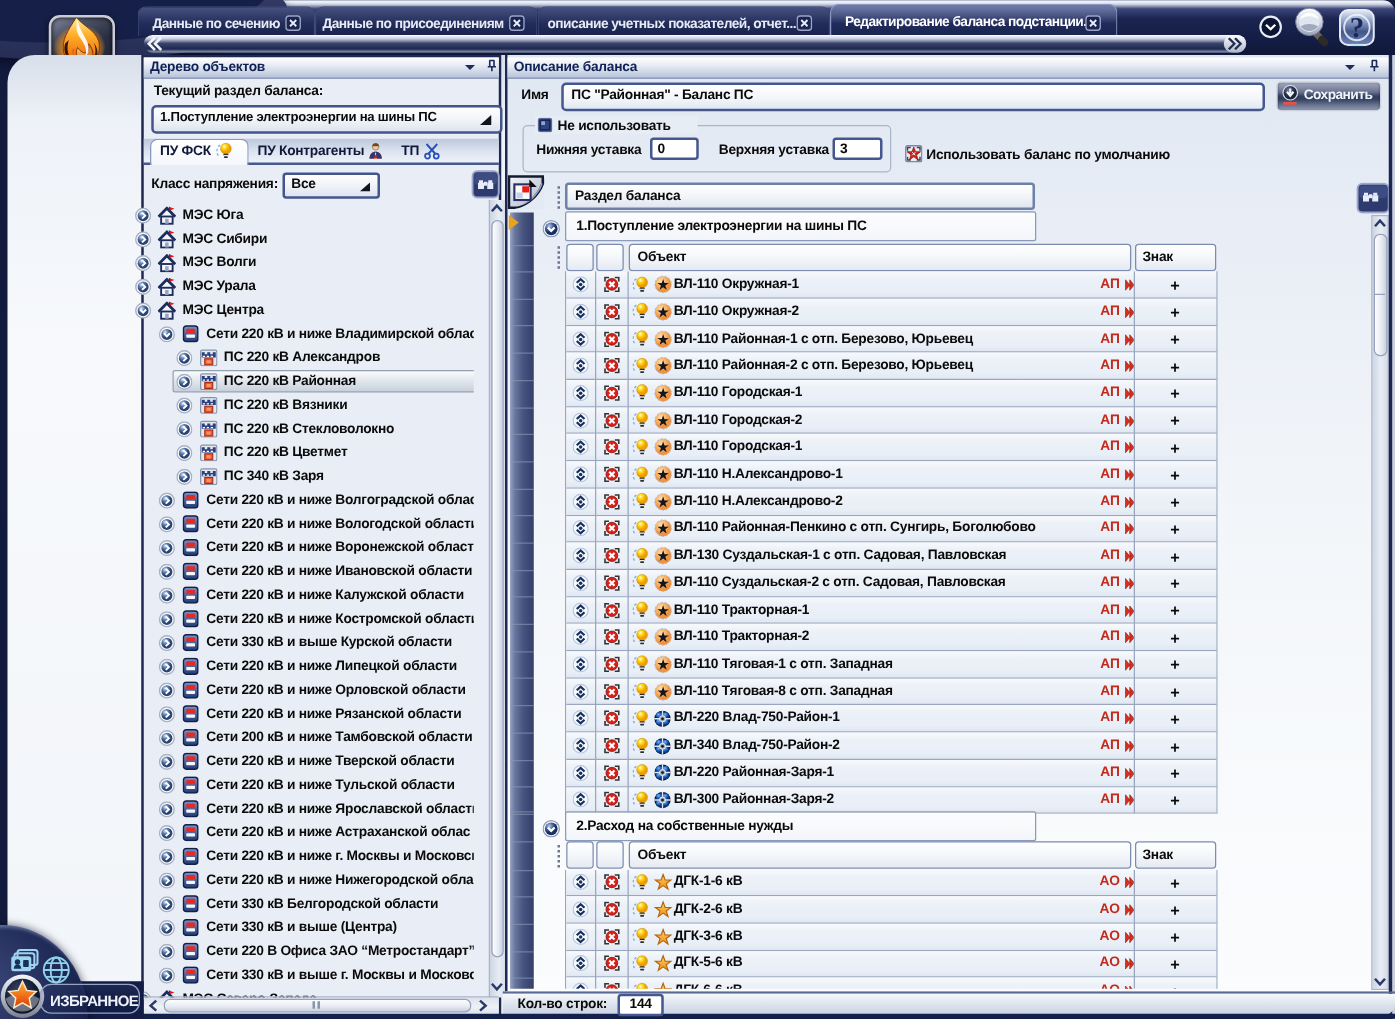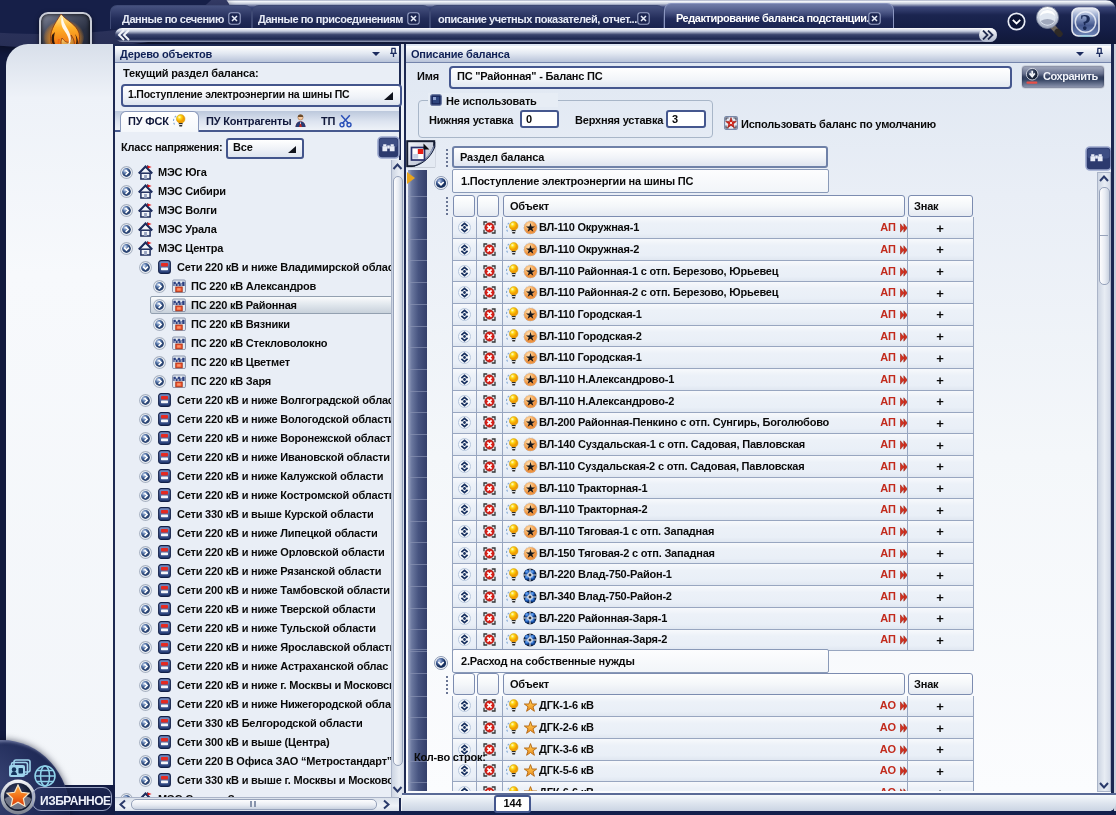--- a/index.html
+++ b/index.html
@@ -150,21 +150,21 @@
 <div class="ab" style="left:226px;top:138px;width:74px;height:17px;border-radius:3px;background:linear-gradient(180deg,#ffffff 0,#eef1f7 55%,#dde4ef 100%);border:2px solid #43558c"></div>
 <span class="tx" style="left:233px;top:141px">Все</span>
 <div class="ab" style="left:288px;top:146px;width:0;height:0;border-left:8px solid transparent;border-bottom:7px solid #10131c"></div>
 <svg class="ab" style="left:377px;top:136px" width="23" height="23" viewBox="0 0 23 23">
     <rect x="1" y="1" width="21" height="21" rx="4" fill="#2c3a6e" stroke="#9aa6cc" stroke-width="1.6"></rect>
     <rect x="2.4" y="2.4" width="18.2" height="9.1" rx="3" fill="#4d5d96" opacity="0.55"></rect>
     <path d="M6.2 8.2 h3.2 v2.2 h-3.2z M13.6 8.2 h3.2 v2.2 h-3.2z" fill="#e8ecf8"></path>
     <path d="M5.4 10.2 h4.8 v5 h-4.8z M12.8 10.2 h4.8 v5 h-4.8z" fill="#e8ecf8"></path>
     <rect x="10.2" y="9.4" width="2.6" height="3.2" fill="#e8ecf8"></rect>
   </svg>
-<div class="ab" style="left:115px;top:158px;width:276px;height:642px;overflow:hidden">
+<div class="ab" style="left:103px;top:158px;width:276px;height:642px;overflow:hidden">
 <div class="ab" style="left:35px;top:138.0px;width:260px;height:17.5px;border-radius:2px;background:linear-gradient(180deg,#fafbfc 0,#e2e8ee 45%,#c8d1db 100%);border:1px solid #93a0b0;box-sizing:border-box"></div>
 <svg class="ab" style="left:5.0px;top:7.5px" width="13" height="13" viewBox="0 0 13 13">
       <defs>
         <radialGradient id="ex1" cx="0.35" cy="0.3">
           <stop offset="0" stop-color="#dce6f4"></stop>
           <stop offset="0.55" stop-color="#5878ac"></stop>
           <stop offset="1" stop-color="#2a4472"></stop>
         </radialGradient>
       </defs>
       <circle cx="6.5" cy="6.5" r="5.9" fill="#fbfcfd" stroke="#a8b2c2" stroke-width="1.1"></circle>
@@ -400,21 +400,21 @@
       <circle cx="6.5" cy="6.5" r="4.4" fill="url(#ex1)"></circle>
       <path d="M5.6 4.1 L8.1 6.5 L5.6 8.9" fill="none" stroke="#fff" stroke-width="1.6"></path>
     </svg>
 <svg class="ab" style="left:57px;top:216.0px" width="14" height="14" viewBox="0 0 14 14">
       <rect x="0.5" y="1" width="13" height="12.6" rx="1.4" fill="#e2e8f0" stroke="#8894ac" stroke-width="1"></rect>
       <path d="M1.4 7 V2.8 h2.4 v1.6 h2 V2.8 h2.4 v1.6 h2 V2.8 h2.4 V7 Z" fill="#2c4080"></path>
       <path d="M2.2 6 h9.6" stroke="#fff" stroke-width="1" stroke-dasharray="1.8,1.4"></path>
       <rect x="3.8" y="8" width="6.4" height="4.8" fill="#f25530" stroke="#a83014" stroke-width="0.9"></rect>
       <rect x="5.2" y="9.2" width="3.4" height="2.4" fill="#fc9468"></rect>
     </svg>
-<span class="tx" style="left:76px;top:216.5px">ПС 220 кВ Заря</span>
+<span class="tx" style="left:76px;top:216.5px">ПС 340 кВ Заря</span>
 <svg class="ab" style="left:24.0px;top:235.5px" width="13" height="13" viewBox="0 0 13 13">
       <defs>
         <radialGradient id="ex1" cx="0.35" cy="0.3">
           <stop offset="0" stop-color="#dce6f4"></stop>
           <stop offset="0.55" stop-color="#5878ac"></stop>
           <stop offset="1" stop-color="#2a4472"></stop>
         </radialGradient>
       </defs>
       <circle cx="6.5" cy="6.5" r="5.9" fill="#fbfcfd" stroke="#a8b2c2" stroke-width="1.1"></circle>
       <circle cx="6.5" cy="6.5" r="4.4" fill="url(#ex1)"></circle>
@@ -856,21 +856,21 @@
       <defs>
         <linearGradient id="se1" x1="0" y1="0" x2="0" y2="1">
           <stop offset="0" stop-color="#7c92c8"></stop>
           <stop offset="1" stop-color="#223a74"></stop>
         </linearGradient>
       </defs>
       <rect x="0.7" y="0.7" width="11.6" height="12.6" rx="2.4" fill="url(#se1)" stroke="#122048" stroke-width="1.2"></rect>
       <rect x="3" y="3" width="7" height="3.4" rx="0.8" fill="#e42a22"></rect>
       <rect x="3" y="7.6" width="7" height="2.6" rx="0.6" fill="#f4f6fa"></rect>
     </svg>
-<span class="tx" style="left:62px;top:577.5px">Сети 300 кВ и выше (Центра)</span>
+<span class="tx" style="left:62px;top:577.5px">Сети 330 кВ и выше (Центра)</span>
 <svg class="ab" style="left:24.0px;top:596.5px" width="13" height="13" viewBox="0 0 13 13">
       <defs>
         <radialGradient id="ex1" cx="0.35" cy="0.3">
           <stop offset="0" stop-color="#dce6f4"></stop>
           <stop offset="0.55" stop-color="#5878ac"></stop>
           <stop offset="1" stop-color="#2a4472"></stop>
         </radialGradient>
       </defs>
       <circle cx="6.5" cy="6.5" r="5.9" fill="#fbfcfd" stroke="#a8b2c2" stroke-width="1.1"></circle>
       <circle cx="6.5" cy="6.5" r="4.4" fill="url(#ex1)"></circle>
@@ -1515,21 +1515,21 @@
       <defs>
         <radialGradient id="sc1" cx="0.38" cy="0.32">
           <stop offset="0" stop-color="#ffe2bc"></stop>
           <stop offset="0.55" stop-color="#f8b870"></stop>
           <stop offset="1" stop-color="#ef9340"></stop>
         </radialGradient>
       </defs>
       <circle cx="7.5" cy="7.5" r="6.6" fill="url(#sc1)" stroke="#b0b8c4" stroke-width="0.7" stroke-dasharray="1.8,1.4"></circle>
       <path d="M7.5 3.1 L8.58 6.43 L12.08 6.43 L9.25 8.49 L10.33 11.82 L7.5 9.76 L4.67 11.82 L5.75 8.49 L2.92 6.43 L6.42 6.43 Z" fill="#16161a"></path>
     </svg>
-<span class="tx" style="left:86px;top:199.14999999999998px">ВЛ-200 Районная-Пенкино с отп. Сунгирь, Боголюбово</span>
+<span class="tx" style="left:86px;top:199.14999999999998px">ВЛ-110 Районная-Пенкино с отп. Сунгирь, Боголюбово</span>
 <span class="tx" style="left:405px;top:199.14999999999998px;width:38px;text-align:right;color:#c22a1c;letter-spacing:0">АП</span>
 <svg class="ab" style="left:446.5px;top:201.14999999999998px" width="8" height="10" viewBox="0 0 8 10">
       <path d="M0.4 0.8 L3.9 5 L0.4 9.2 Z" fill="#d43020" stroke="#951a0a" stroke-width="0.5"></path>
       <path d="M3.8 0.8 L7.3 5 L3.8 9.2 Z" fill="#d43020" stroke="#951a0a" stroke-width="0.5"></path>
     </svg>
 <span class="tx" style="left:454px;top:198.64999999999998px;width:66px;text-align:center;font-size:13px">+</span>
 <div class="ab" style="left:0;top:217.0px;width:522px;height:21.7px;background:linear-gradient(180deg,#f7f9fc 0,#ecf1f8 30%,#e9eff7 78%,#e0e7f1 100%);border-bottom:1px solid #98a6c0;box-sizing:border-box"></div>
 <svg class="ab" style="left:4.5px;top:220.85px" width="13" height="13" viewBox="0 0 13 13">
       <circle cx="6.5" cy="6.5" r="6" fill="#f6f9fc" stroke="#b6c6dc" stroke-width="1"></circle>
       <path d="M3.4 5.2 L6.5 2.4 L9.6 5.2" fill="none" stroke="#17305f" stroke-width="1.8"></path>
@@ -1559,21 +1559,21 @@
       <defs>
         <radialGradient id="sc1" cx="0.38" cy="0.32">
           <stop offset="0" stop-color="#ffe2bc"></stop>
           <stop offset="0.55" stop-color="#f8b870"></stop>
           <stop offset="1" stop-color="#ef9340"></stop>
         </radialGradient>
       </defs>
       <circle cx="7.5" cy="7.5" r="6.6" fill="url(#sc1)" stroke="#b0b8c4" stroke-width="0.7" stroke-dasharray="1.8,1.4"></circle>
       <path d="M7.5 3.1 L8.58 6.43 L12.08 6.43 L9.25 8.49 L10.33 11.82 L7.5 9.76 L4.67 11.82 L5.75 8.49 L2.92 6.43 L6.42 6.43 Z" fill="#16161a"></path>
     </svg>
-<span class="tx" style="left:86px;top:220.85px">ВЛ-140 Суздальская-1 с отп. Садовая, Павловская</span>
+<span class="tx" style="left:86px;top:220.85px">ВЛ-130 Суздальская-1 с отп. Садовая, Павловская</span>
 <span class="tx" style="left:405px;top:220.85px;width:38px;text-align:right;color:#c22a1c;letter-spacing:0">АП</span>
 <svg class="ab" style="left:446.5px;top:222.85px" width="8" height="10" viewBox="0 0 8 10">
       <path d="M0.4 0.8 L3.9 5 L0.4 9.2 Z" fill="#d43020" stroke="#951a0a" stroke-width="0.5"></path>
       <path d="M3.8 0.8 L7.3 5 L3.8 9.2 Z" fill="#d43020" stroke="#951a0a" stroke-width="0.5"></path>
     </svg>
 <span class="tx" style="left:454px;top:220.35px;width:66px;text-align:center;font-size:13px">+</span>
 <div class="ab" style="left:0;top:238.7px;width:522px;height:21.7px;background:linear-gradient(180deg,#f7f9fc 0,#ecf1f8 30%,#e9eff7 78%,#e0e7f1 100%);border-bottom:1px solid #98a6c0;box-sizing:border-box"></div>
 <svg class="ab" style="left:4.5px;top:242.54999999999998px" width="13" height="13" viewBox="0 0 13 13">
       <circle cx="6.5" cy="6.5" r="6" fill="#f6f9fc" stroke="#b6c6dc" stroke-width="1"></circle>
       <path d="M3.4 5.2 L6.5 2.4 L9.6 5.2" fill="none" stroke="#17305f" stroke-width="1.8"></path>
@@ -1779,21 +1779,21 @@
       <defs>
         <radialGradient id="sc1" cx="0.38" cy="0.32">
           <stop offset="0" stop-color="#ffe2bc"></stop>
           <stop offset="0.55" stop-color="#f8b870"></stop>
           <stop offset="1" stop-color="#ef9340"></stop>
         </radialGradient>
       </defs>
       <circle cx="7.5" cy="7.5" r="6.6" fill="url(#sc1)" stroke="#b0b8c4" stroke-width="0.7" stroke-dasharray="1.8,1.4"></circle>
       <path d="M7.5 3.1 L8.58 6.43 L12.08 6.43 L9.25 8.49 L10.33 11.82 L7.5 9.76 L4.67 11.82 L5.75 8.49 L2.92 6.43 L6.42 6.43 Z" fill="#16161a"></path>
     </svg>
-<span class="tx" style="left:86px;top:329.35px">ВЛ-150 Тяговая-2 с отп. Западная</span>
+<span class="tx" style="left:86px;top:329.35px">ВЛ-110 Тяговая-8 с отп. Западная</span>
 <span class="tx" style="left:405px;top:329.35px;width:38px;text-align:right;color:#c22a1c;letter-spacing:0">АП</span>
 <svg class="ab" style="left:446.5px;top:331.35px" width="8" height="10" viewBox="0 0 8 10">
       <path d="M0.4 0.8 L3.9 5 L0.4 9.2 Z" fill="#d43020" stroke="#951a0a" stroke-width="0.5"></path>
       <path d="M3.8 0.8 L7.3 5 L3.8 9.2 Z" fill="#d43020" stroke="#951a0a" stroke-width="0.5"></path>
     </svg>
 <span class="tx" style="left:454px;top:328.85px;width:66px;text-align:center;font-size:13px">+</span>
 <div class="ab" style="left:0;top:347.2px;width:522px;height:21.7px;background:linear-gradient(180deg,#f7f9fc 0,#ecf1f8 30%,#e9eff7 78%,#e0e7f1 100%);border-bottom:1px solid #98a6c0;box-sizing:border-box"></div>
 <svg class="ab" style="left:4.5px;top:351.05px" width="13" height="13" viewBox="0 0 13 13">
       <circle cx="6.5" cy="6.5" r="6" fill="#f6f9fc" stroke="#b6c6dc" stroke-width="1"></circle>
       <path d="M3.4 5.2 L6.5 2.4 L9.6 5.2" fill="none" stroke="#17305f" stroke-width="1.8"></path>
@@ -1979,21 +1979,21 @@
       </defs>
       <circle cx="7" cy="7" r="6.5" fill="#101c30"></circle>
       <circle cx="4.4" cy="4.4" r="2.7" fill="url(#bc1)"></circle>
       <circle cx="9.6" cy="4.4" r="2.7" fill="url(#bc1)"></circle>
       <circle cx="4.4" cy="9.6" r="2.7" fill="url(#bc1)"></circle>
       <circle cx="9.6" cy="9.6" r="2.7" fill="url(#bc1)"></circle>
       <path d="M7 0.4 V13.6 M0.4 7 H13.6" stroke="#dce8f8" stroke-width="1.1"></path>
       <circle cx="7" cy="7" r="2.4" fill="#9aa6b8" stroke="#e8eef8" stroke-width="0.8"></circle>
       <circle cx="7" cy="7" r="1.1" fill="#15181c"></circle>
     </svg>
-<span class="tx" style="left:86px;top:416.15000000000003px">ВЛ-150 Районная-Заря-2</span>
+<span class="tx" style="left:86px;top:416.15000000000003px">ВЛ-300 Районная-Заря-2</span>
 <span class="tx" style="left:405px;top:416.15000000000003px;width:38px;text-align:right;color:#c22a1c;letter-spacing:0">АП</span>
 <svg class="ab" style="left:446.5px;top:418.15000000000003px" width="8" height="10" viewBox="0 0 8 10">
       <path d="M0.4 0.8 L3.9 5 L0.4 9.2 Z" fill="#d43020" stroke="#951a0a" stroke-width="0.5"></path>
       <path d="M3.8 0.8 L7.3 5 L3.8 9.2 Z" fill="#d43020" stroke="#951a0a" stroke-width="0.5"></path>
     </svg>
 <span class="tx" style="left:454px;top:415.65000000000003px;width:66px;text-align:center;font-size:13px">+</span>
 <div class="ab" style="left:23px;top:0;width:1px;height:434.0px;background:#98a6c0"></div>
 <div class="ab" style="left:49px;top:0;width:1px;height:434.0px;background:#98a6c0"></div>
 <div class="ab" style="left:454px;top:0;width:1px;height:434.0px;background:#98a6c0"></div>
 </div>
@@ -2245,21 +2245,21 @@
     <rect x="1" y="1" width="25" height="23" rx="4" fill="#2c3a6e" stroke="#9aa6cc" stroke-width="1.6"></rect>
     <rect x="2.4" y="2.4" width="22.2" height="10.1" rx="3" fill="#4d5d96" opacity="0.55"></rect>
     <path d="M6.2 8.2 h3.2 v2.2 h-3.2z M13.6 8.2 h3.2 v2.2 h-3.2z" fill="#e8ecf8"></path>
     <path d="M5.4 10.2 h4.8 v5 h-4.8z M12.8 10.2 h4.8 v5 h-4.8z" fill="#e8ecf8"></path>
     <rect x="10.2" y="9.4" width="2.6" height="3.2" fill="#e8ecf8"></rect>
   </svg>
 <div class="ab" style="left:1111px;top:44px;width:3px;height:771px;background:#1b2750"></div>
 <div class="ab" style="left:1114px;top:44px;width:2px;height:771px;background:#c9cfdc"></div>
 <div class="ab" style="left:402px;top:793px;width:714px;height:19px;background:linear-gradient(180deg,#f6f9fc 0,#dde4ee 50%,#c8d2e1 100%);border-top:2px solid #5a6a96;box-sizing:border-box;border-radius:0 0 9px 0"></div>
 <div class="ab" style="left:0;top:811px;width:1116px;height:4px;background:#13204c"></div>
-<span class="tx" style="left:414px;top:751px">Кол-во строк:</span>
+<span class="tx" style="left:414px;top:797px">Кол-во строк:</span>
 <div class="ab" style="left:494px;top:795px;width:33px;height:14px;border-radius:3px;background:#fff;border:2px solid #45578e"></div>
 <span class="tx" style="left:494px;top:797px;width:37px;text-align:center">144</span>
 <div class="ab" style="left:0;top:785px;width:115px;height:30px;background:#131c44"></div>
 <div class="ab" style="left:-66px;top:740px;width:136px;height:146px;border-radius:50%;background:radial-gradient(circle at 38% 32%,#3c4878 0,#232e5c 40%,#131c44 78%);box-shadow:inset 2px 2px 3px rgba(160,170,205,0.55),0 0 7px rgba(8,12,36,0.65)"></div>
 <svg class="ab" style="left:8px;top:758px" width="26" height="24" viewBox="0 0 26 24">
     <rect x="6" y="2" width="16" height="12" rx="2" fill="none" stroke="#9fd4ec" stroke-width="1.6"></rect>
     <rect x="3.5" y="4.5" width="16" height="12" rx="2" fill="none" stroke="#9fd4ec" stroke-width="1.6"></rect>
     <rect x="1" y="7" width="16" height="12" rx="2" fill="#9fd4ec"></rect>
     <circle cx="6" cy="11.5" r="2.2" fill="#14335c"></circle>
     <path d="M3 17 c0-2.4 1.5-3.6 3-3.6 c1.5 0 3 1.2 3 3.6z" fill="#14335c"></path>

